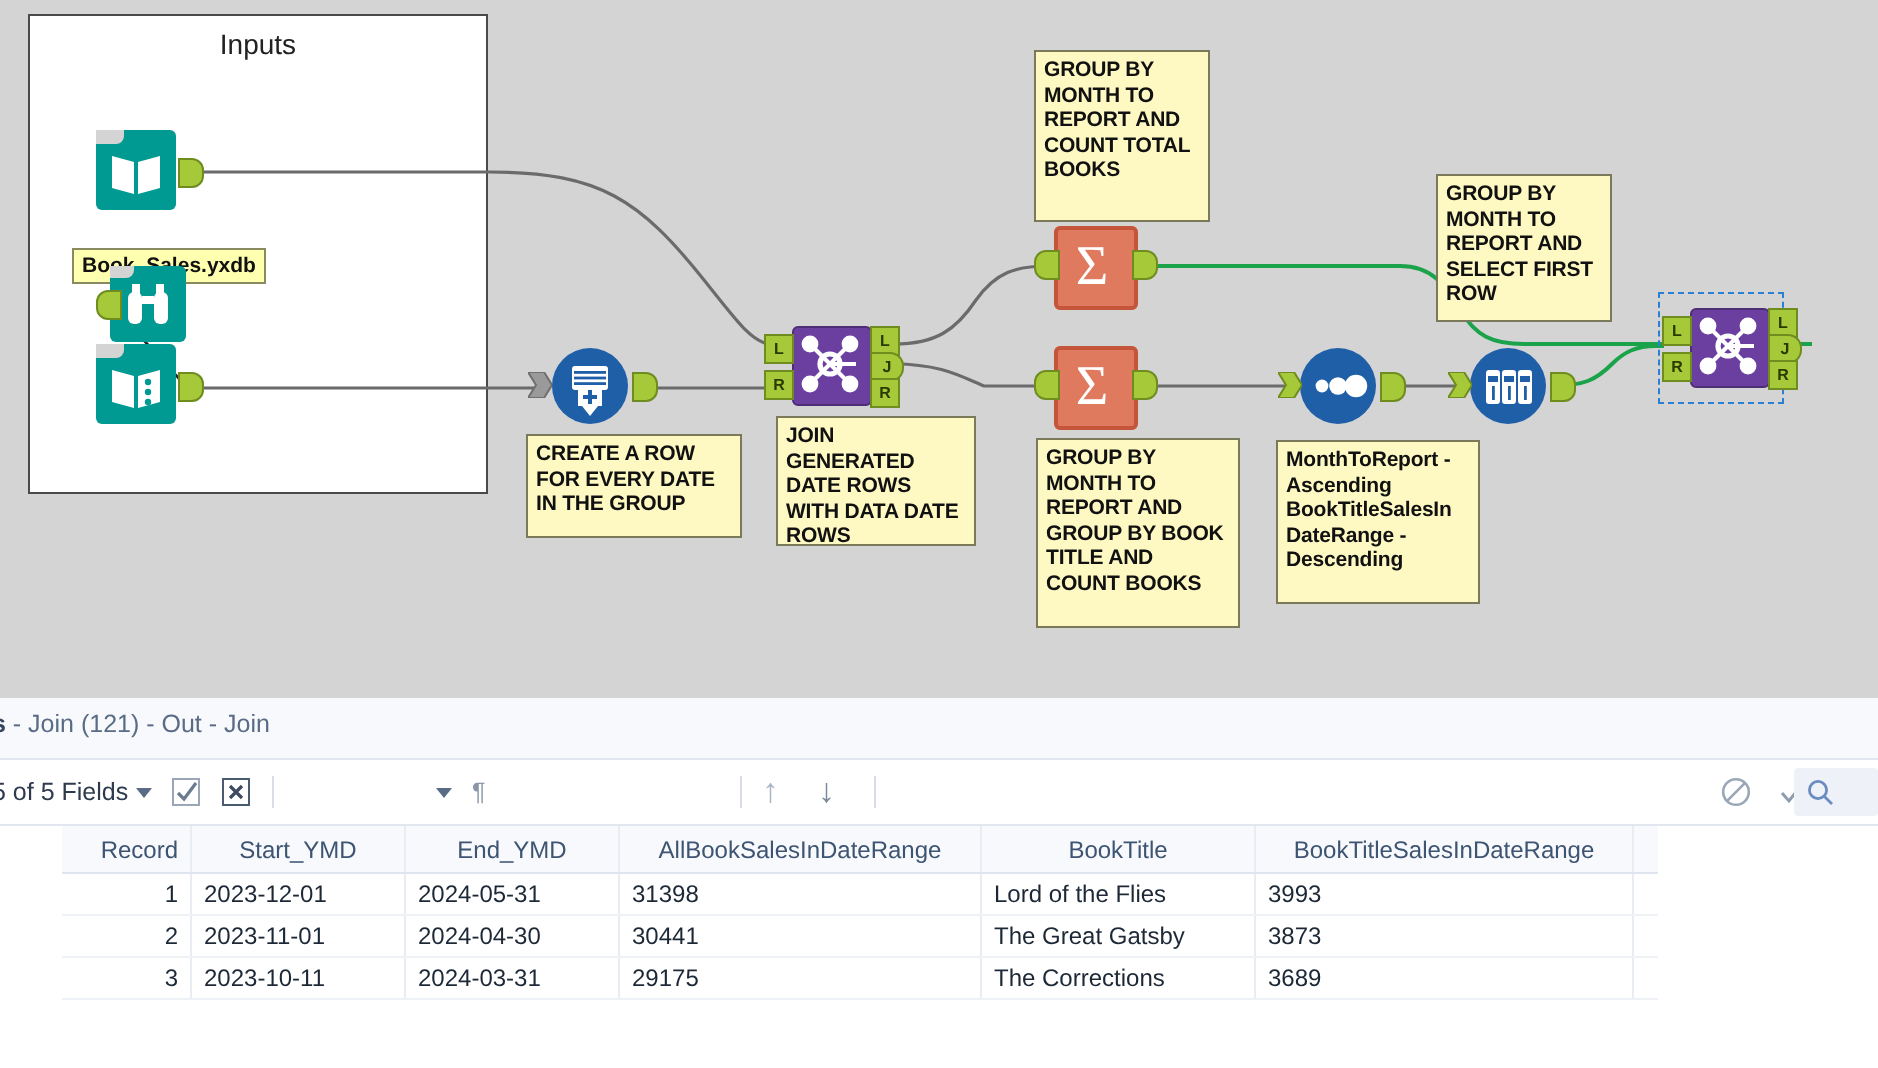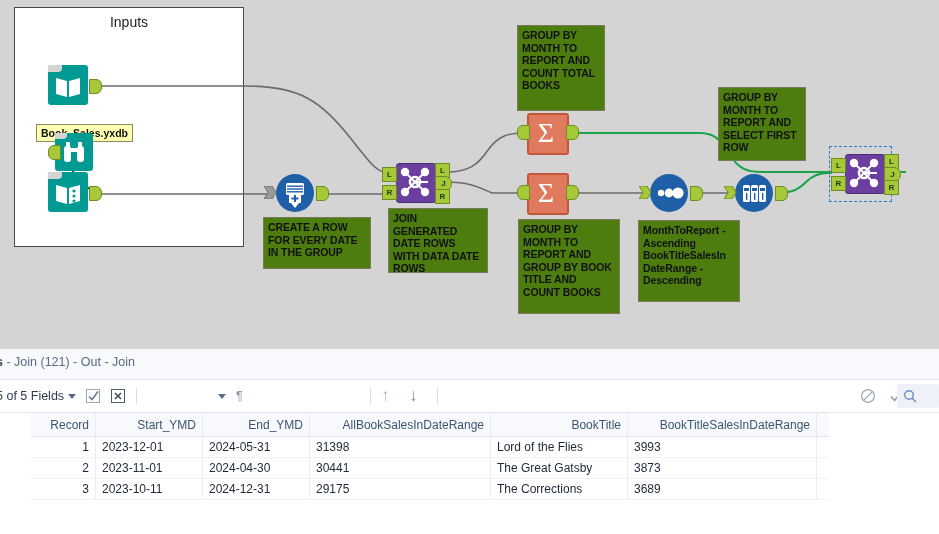--- a/index.html
+++ b/index.html
@@ -55,21 +55,21 @@
     font-size:8px;color:#2a3a00;text-align:center;line-height:13px;font-weight:bold;
   }
   .lbl-port.out-j{border-radius:0 7px 7px 0;width:15px;}
 
   .selection{
     position:absolute;border:1px dashed #2b7fd4;background:transparent;
   }
 
   
   .note{
-    position:absolute;background:#4d7c0f;border:1px solid #7a7a5a;
+    position:absolute;background:#fef9c3;border:1px solid #7a7a5a;
     font-size:10.5px;line-height:12.6px;font-weight:bold;color:#111;
     padding:3px 4px;box-sizing:border-box;white-space:pre-line;
     letter-spacing:-0.1px;
   }
   .filelabel{
     position:absolute;background:#ffffb0;border:1px solid #8a8a60;
     font-size:10.5px;font-weight:bold;color:#111;padding:2px 4px;white-space:nowrap;
   }
 
   
@@ -97,21 +97,21 @@
   .arrow-btn{position:absolute;top:7px;width:18px;height:18px;}
 
   #search-box{
     position:absolute;right:0;top:4px;width:42px;height:24px;background:#eef2f8;border-radius:2px;
   }
 
   
   #grid{position:absolute;left:0;top:68px;width:939px;height:121px;background:#fff;padding-left:31px;}
   table{border-collapse:collapse;font-size:12px;color:#1d2836;}
   th{
-    background:#f7f9fc;color:#3d5472;font-weight:normal;text-align:right;
+    background:#f7f9fc;color:#3d5472;font-weight:normal;text-align:center;
     padding:3px 6px;border-right:1px solid #e8ecf3;border-bottom:1px solid #dfe5ef;
     height:17px;
   }
   td{
     padding:2px 6px;border-right:1px solid #e8ecf3;border-bottom:1px solid #eef1f6;
     height:16px;background:#fff;
   }
   td.num{text-align:right;color:#1d2836;}
   .col-rec{width:52px;}
   .col-sy{width:94px;}
@@ -429,21 +429,21 @@
           <td>2023-11-01</td>
           <td>2024-04-30</td>
           <td>30441</td>
           <td>The Great Gatsby</td>
           <td>3873</td>
           <td style="border-right:none;"></td>
         </tr>
         <tr>
           <td class="num">3</td>
           <td>2023-10-11</td>
-          <td>2024-12-31</td>
+          <td>2024-03-31</td>
           <td>29175</td>
           <td>The Corrections</td>
           <td>3689</td>
           <td style="border-right:none;"></td>
         </tr>
       </tbody>
     </table>
   </div>
 </div>
 

